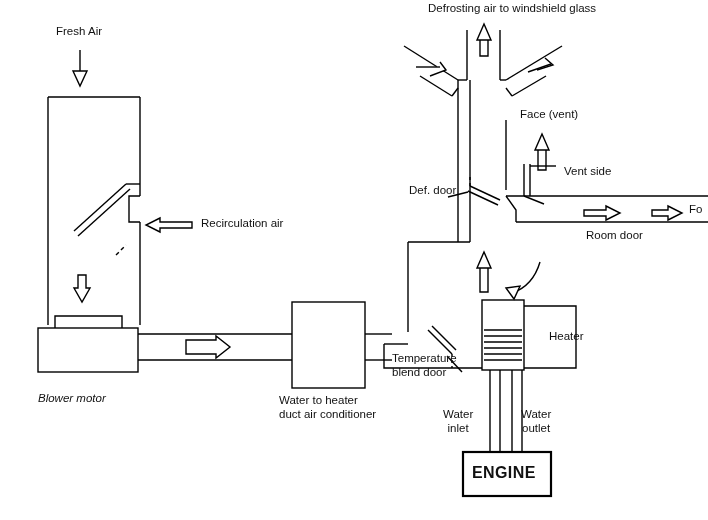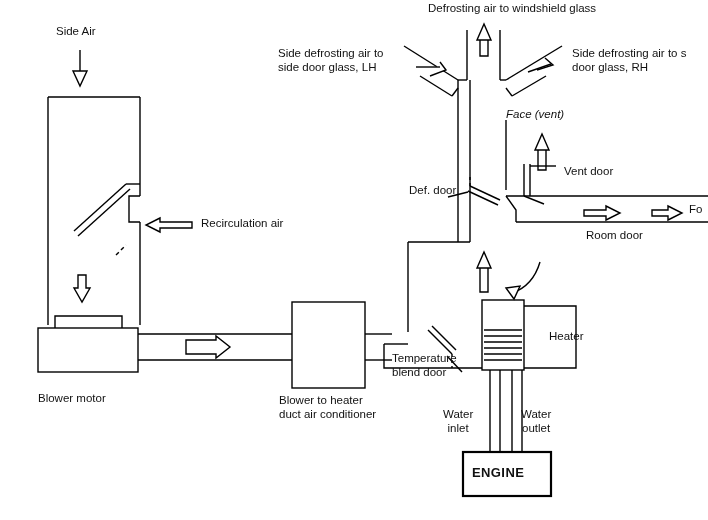--- a/index.html
+++ b/index.html
@@ -26,21 +26,21 @@
   .lbl {
     position: absolute;
     font-family: "Liberation Sans", sans-serif;
     font-size: 11.5px;
     line-height: 13.5px;
     color: #111111;
     white-space: pre;
   }
   .lbl.bold {
     font-weight: bold;
-    font-size: 13px;
+    font-size: 16px;
     letter-spacing: 0.4px;
     text-align: center;
   }
   .center {
     text-align: center;
   }
 </style>
 </head>
 <body>
 
@@ -151,35 +151,31 @@
       <path d="M490 370 L490 452"></path>
       <path d="M500 370 L500 452"></path>
       <path d="M512 370 L512 452"></path>
       <path d="M522 370 L522 452"></path>
 
       <rect x="463" y="452" width="88" height="44" fill="#ffffff" stroke-width="2.2"></rect>
 
     </g>
   </svg>
 
-  <div class="lbl" style="left:56px; top:25px;">Side Air</div>
+  <div class="lbl" style="left:56px; top:25px;">Fresh Air</div>
   <div class="lbl" style="left:396px; top:2px;padding-left:32px;">Defrosting air to windshield glass</div>
-  <div class="lbl" style="left:278px; top:47px;">Side defrosting air to
-side door glass, LH</div>
-  <div class="lbl" style="left:572px; top:47px;">Side defrosting air to s
-door glass, RH</div>
-  <div class="lbl" style="left:506px; top:108px;font-style:italic;">Face (vent)</div>
-  <div class="lbl" style="left:564px; top:165px;">Vent door</div>
+  <div class="lbl" style="left:520px; top:108px;">Face (vent)</div>
+  <div class="lbl" style="left:564px; top:165px;">Vent side</div>
   <div class="lbl" style="left:201px; top:217px;text-align:right;">Recirculation air</div>
   <div class="lbl" style="left:409px; top:184px;">Def. door</div>
   <div class="lbl" style="left:689px; top:203px;">Fo</div>
   <div class="lbl" style="left:586px; top:229px;">Room door</div>
   <div class="lbl" style="left:525px; top:330px;margin-left:24px;">Heater</div>
-  <div class="lbl" style="left:38px; top:392px;">Blower motor</div>
-  <div class="lbl" style="left:279px; top:394px;">Blower to heater
+  <div class="lbl" style="left:38px; top:392px;font-style:italic;">Blower motor</div>
+  <div class="lbl" style="left:279px; top:394px;">Water to heater
 duct air conditioner</div>
   <div class="lbl" style="left:392px; top:352px;">Temperature
 blend door</div>
   <div class="lbl center" style="left:443px; top:408px;">Water
 inlet</div>
   <div class="lbl center" style="left:521px; top:408px;">Water
 outlet</div>
   <div class="lbl bold" style="left:472px; top:466px;">ENGINE</div>
 
 </div>

